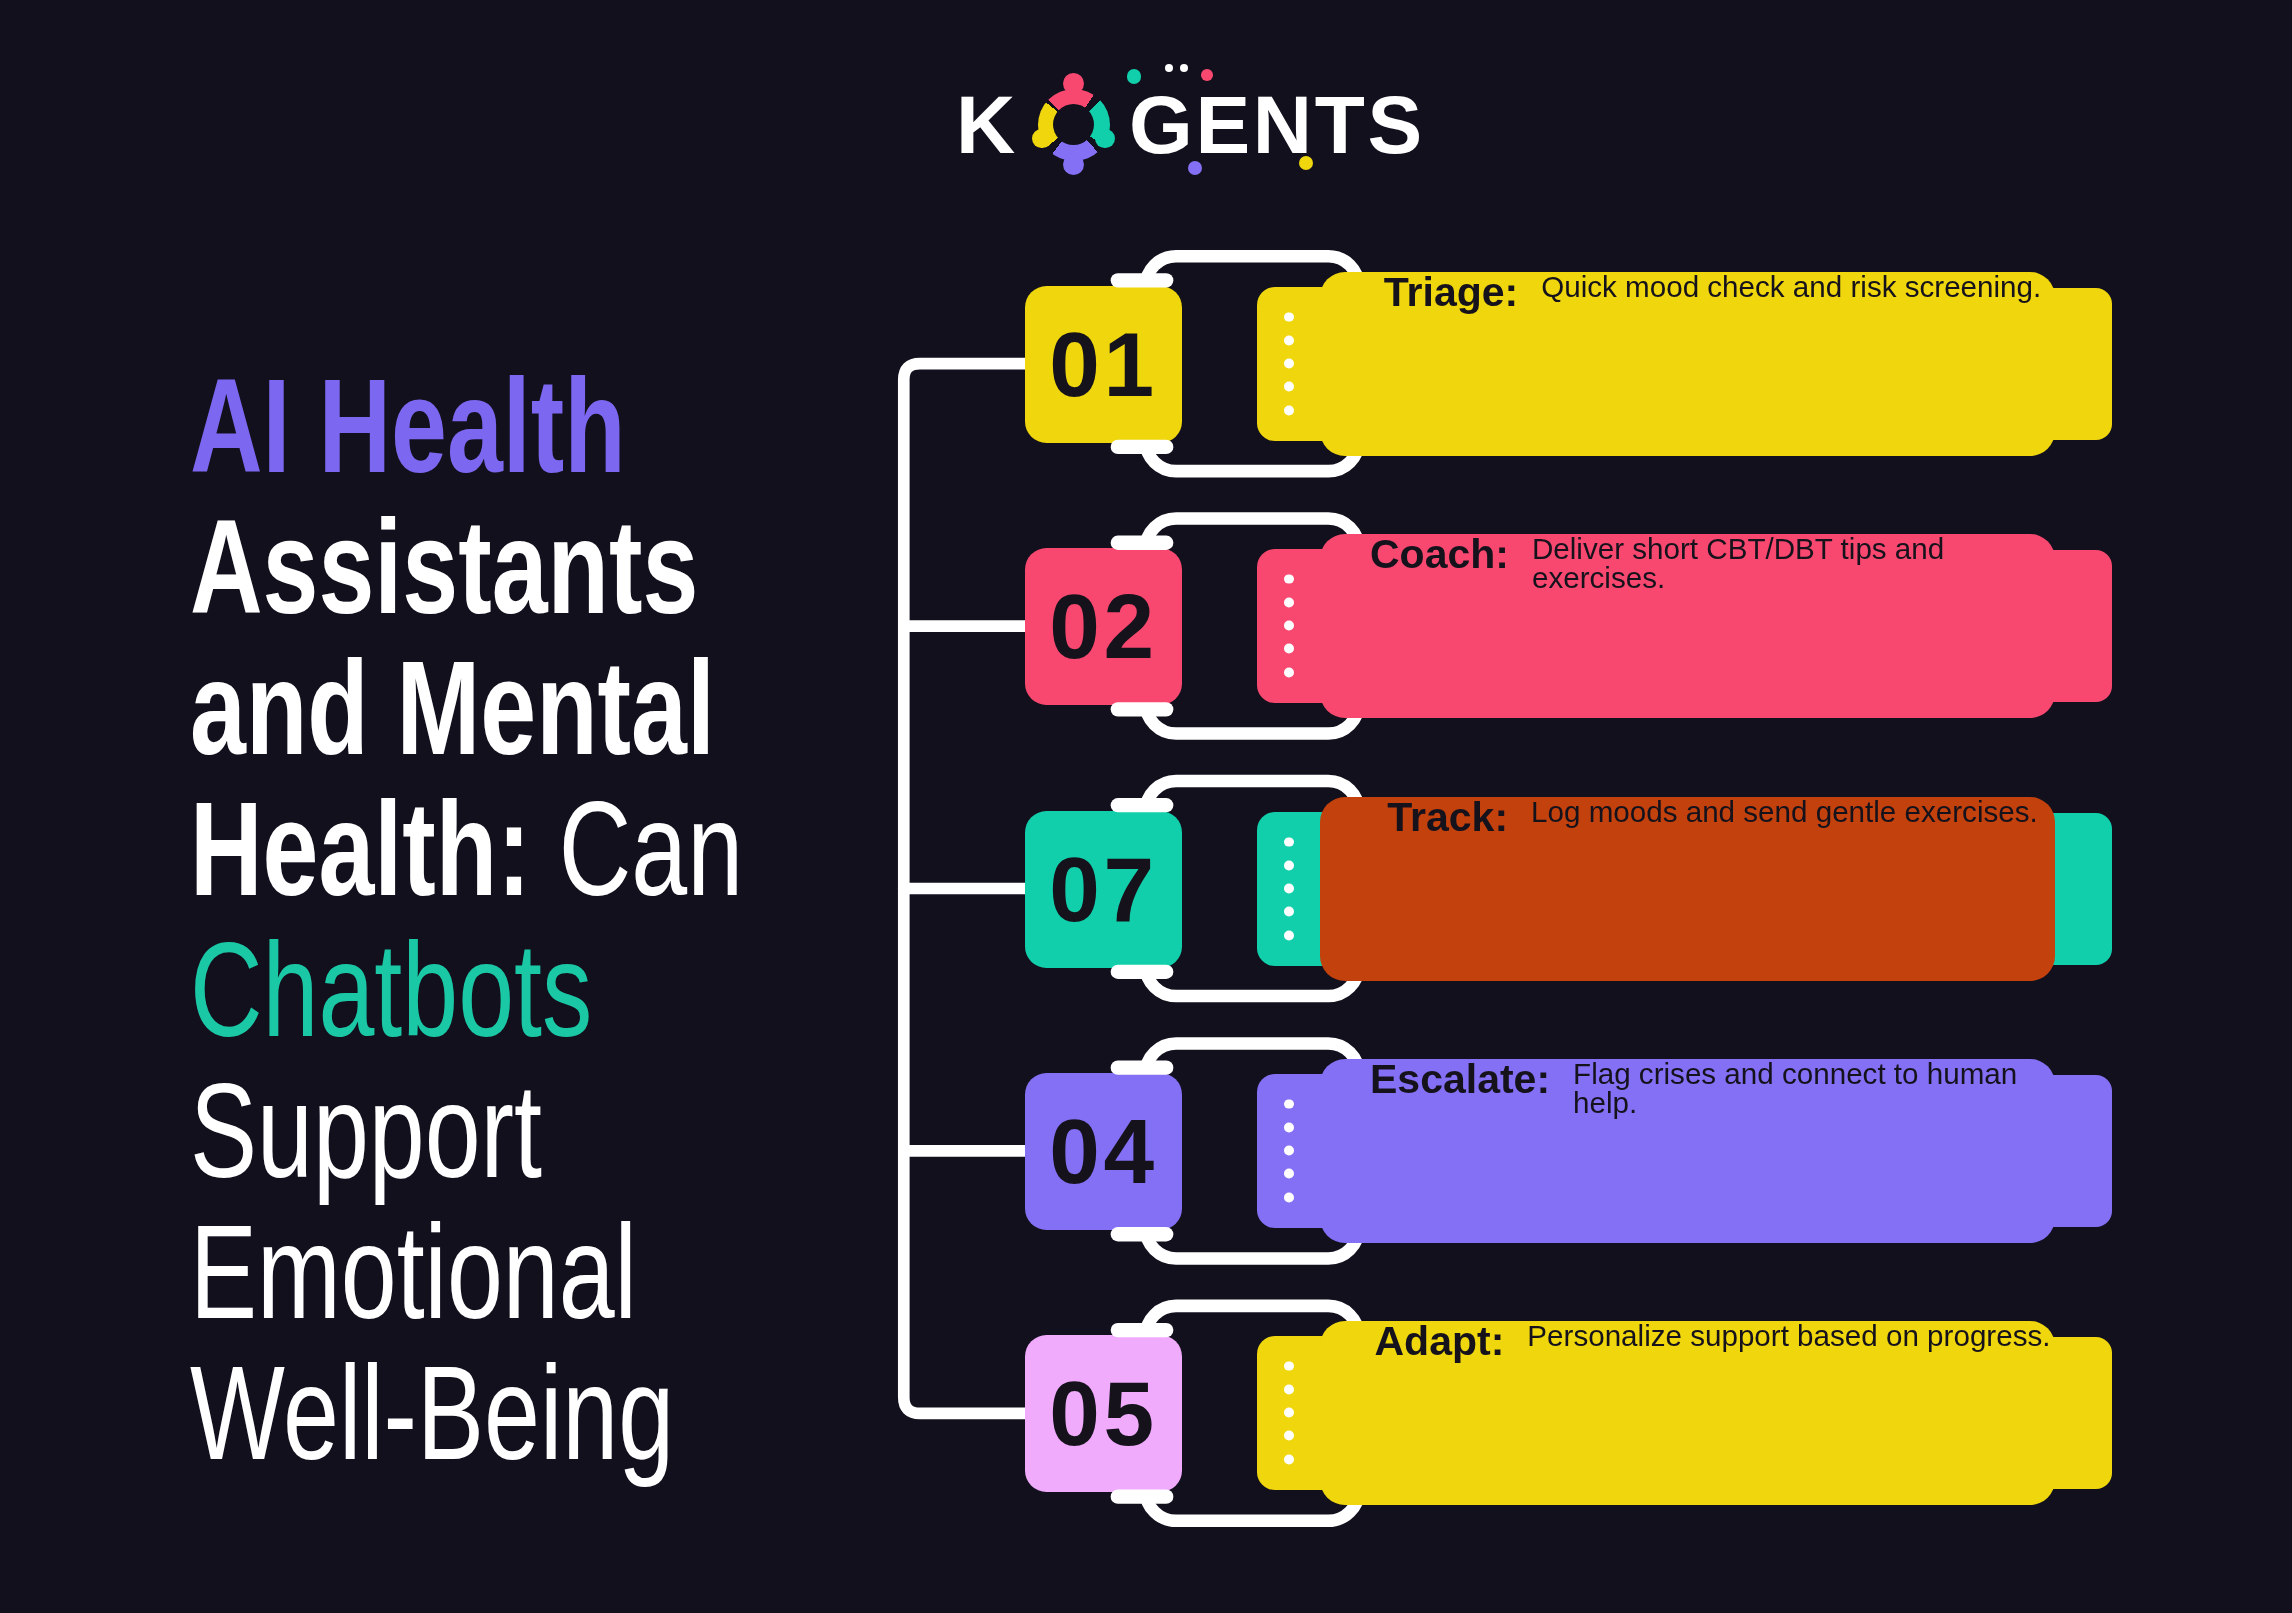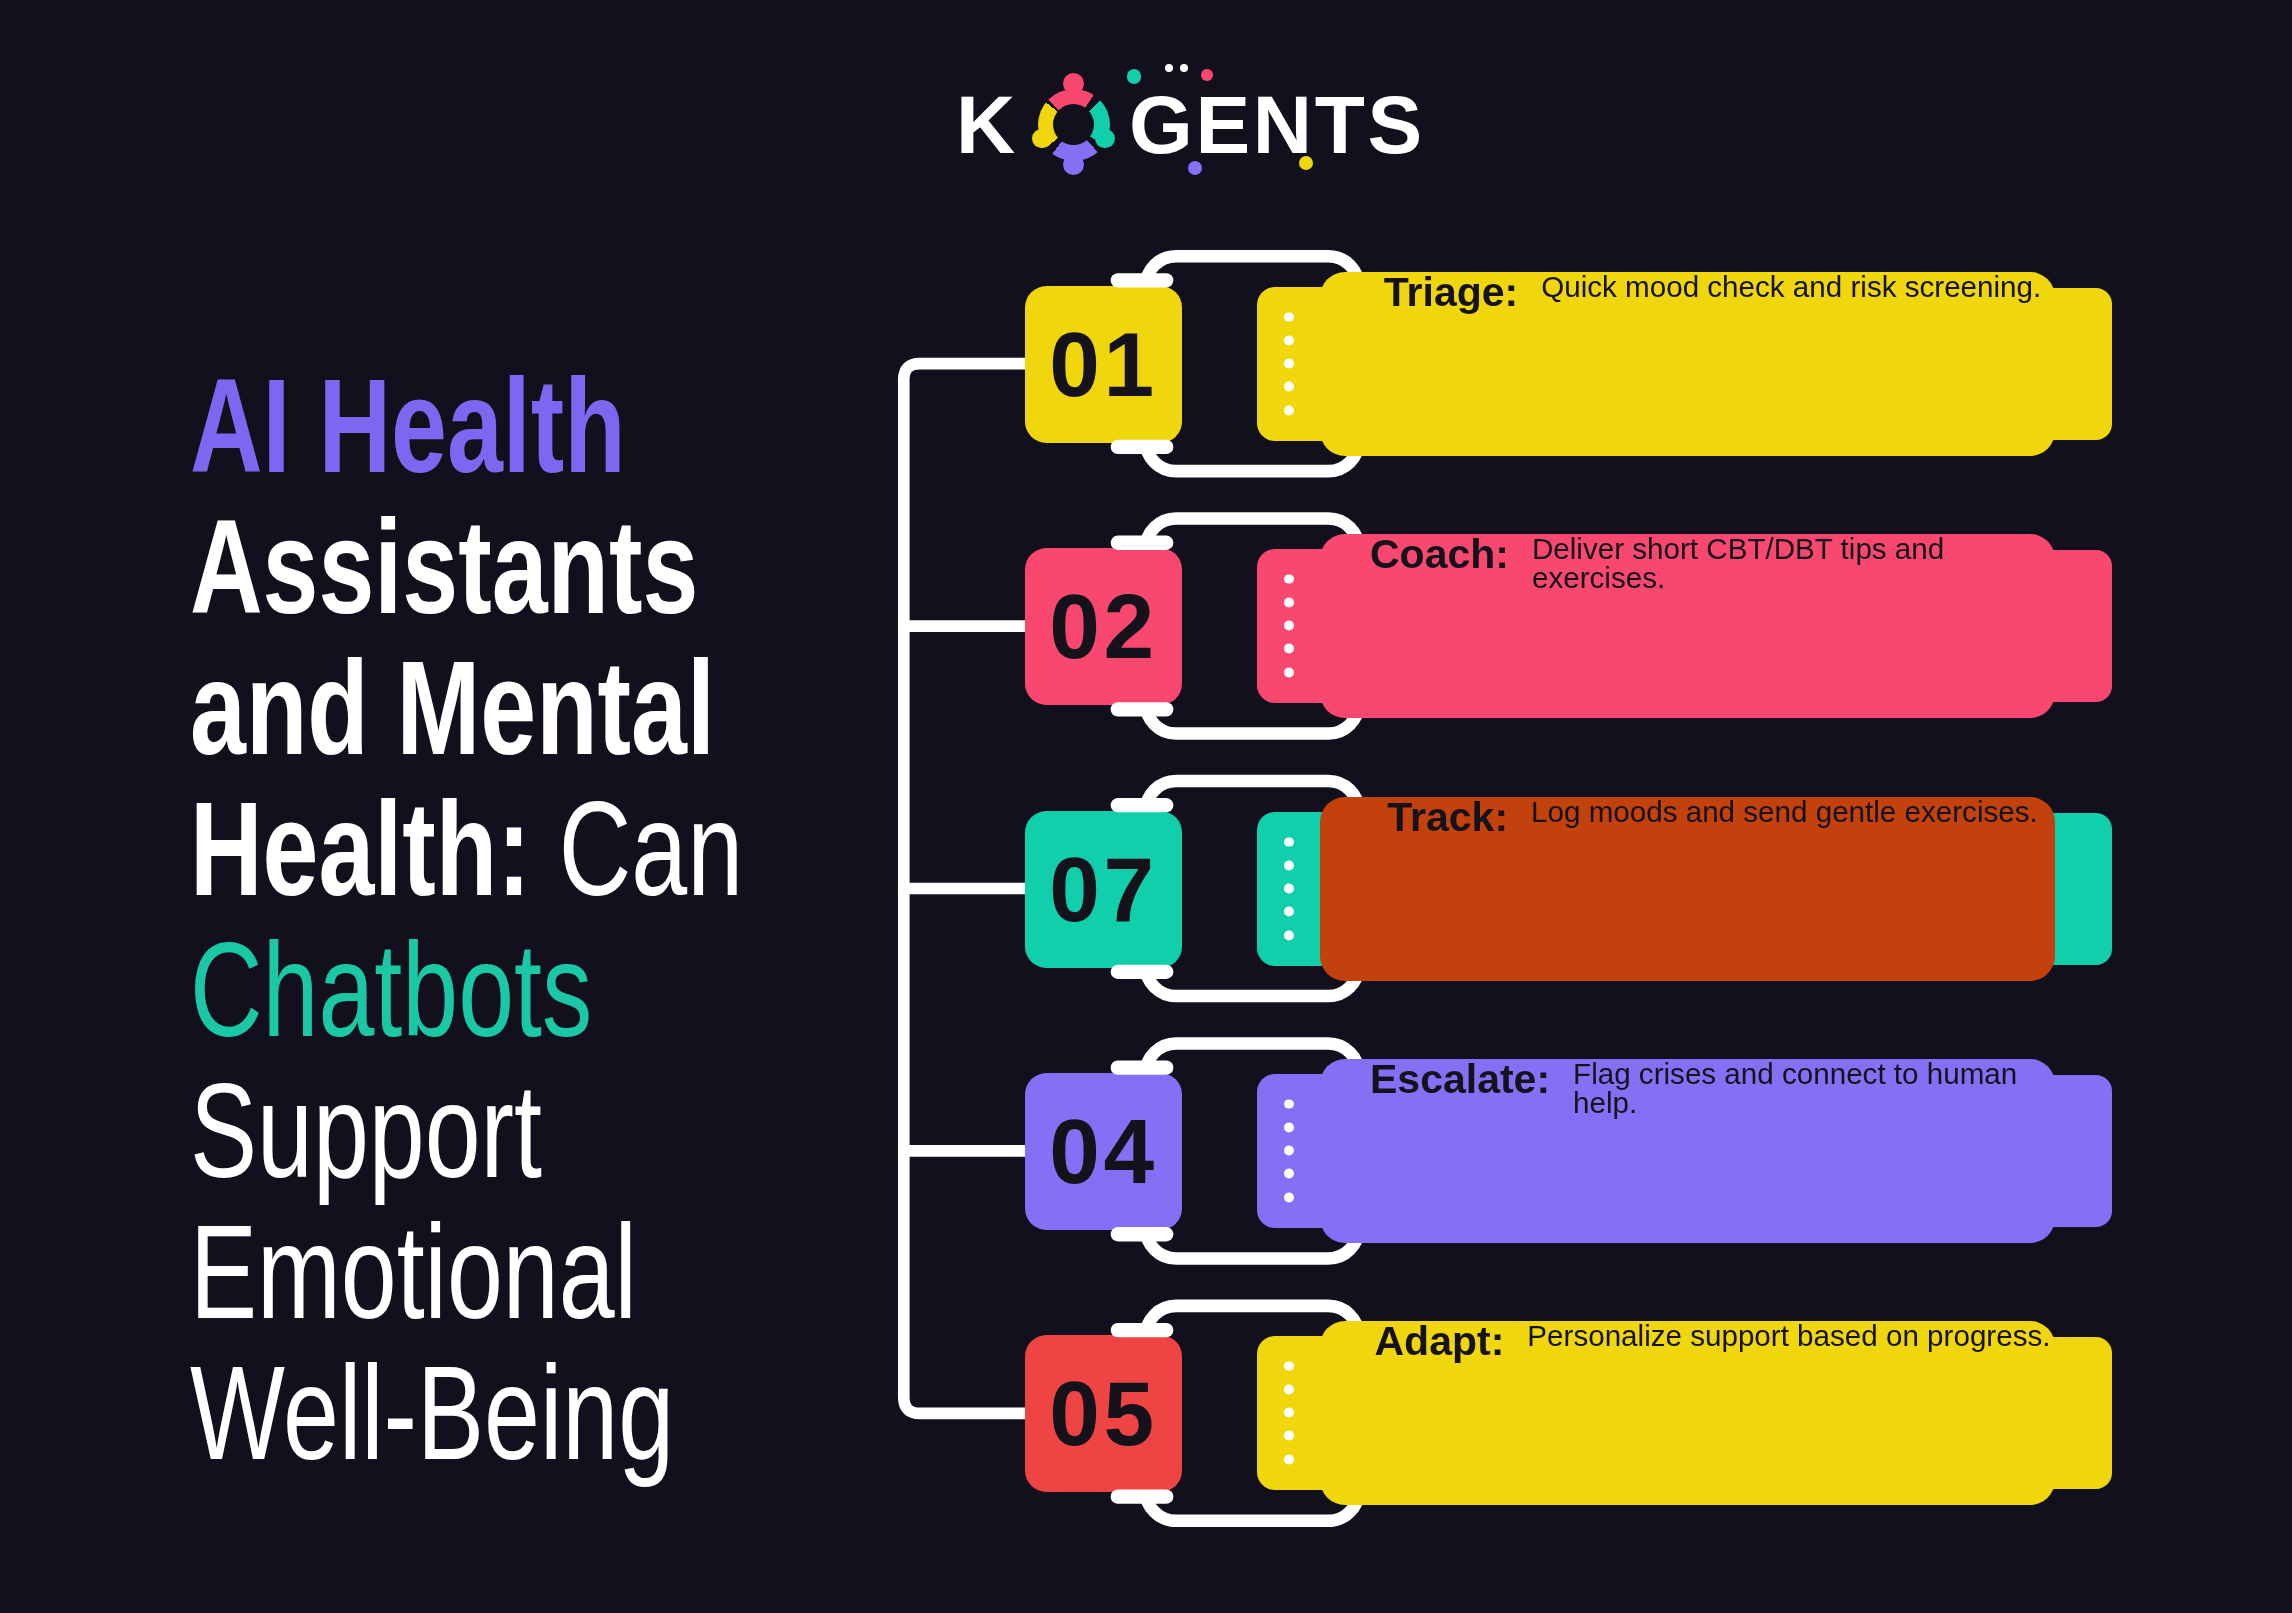--- a/index.html
+++ b/index.html
@@ -198,21 +198,21 @@
     <div class="dots">
         <i></i>
         <i></i>
         <i></i>
         <i></i>
         <i></i>
       </div>
   </div>
 
   <div class="row row5">
-    <div class="numbox" style="background: #ef4444; align-items: center;">
+    <div class="numbox" style="background: #f0abfc; align-items: center;">
       <span class="num">05</span>
     </div>
     <div class="tab-left" style="background: rgb(239, 214, 13);"></div>
     <div class="tab-right" style="background: rgb(239, 214, 13);"></div>
     <div class="card-main" style="background: rgb(239, 214, 13);">
       <div class="card-title">Adapt:</div>
       <div class="card-desc">Personalize support based on progress.</div>
     </div>
     <div class="dots">
         <i></i>

